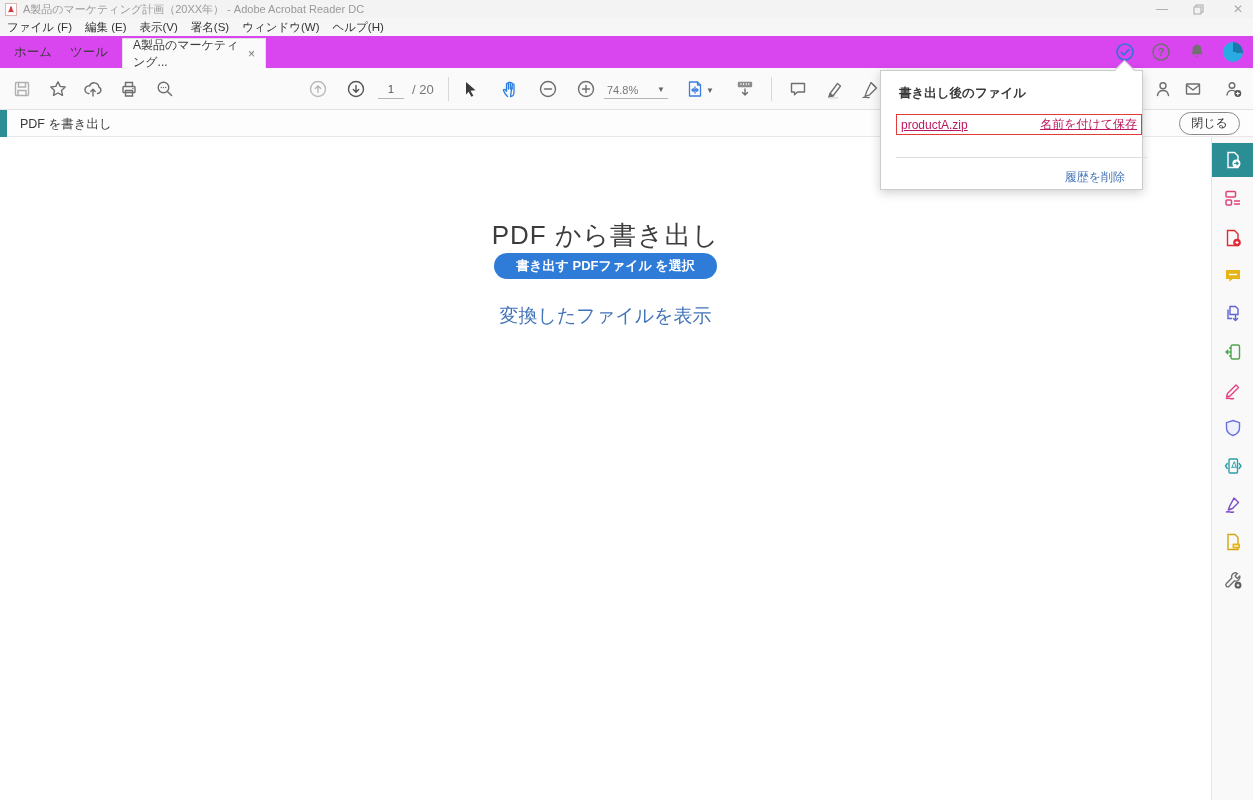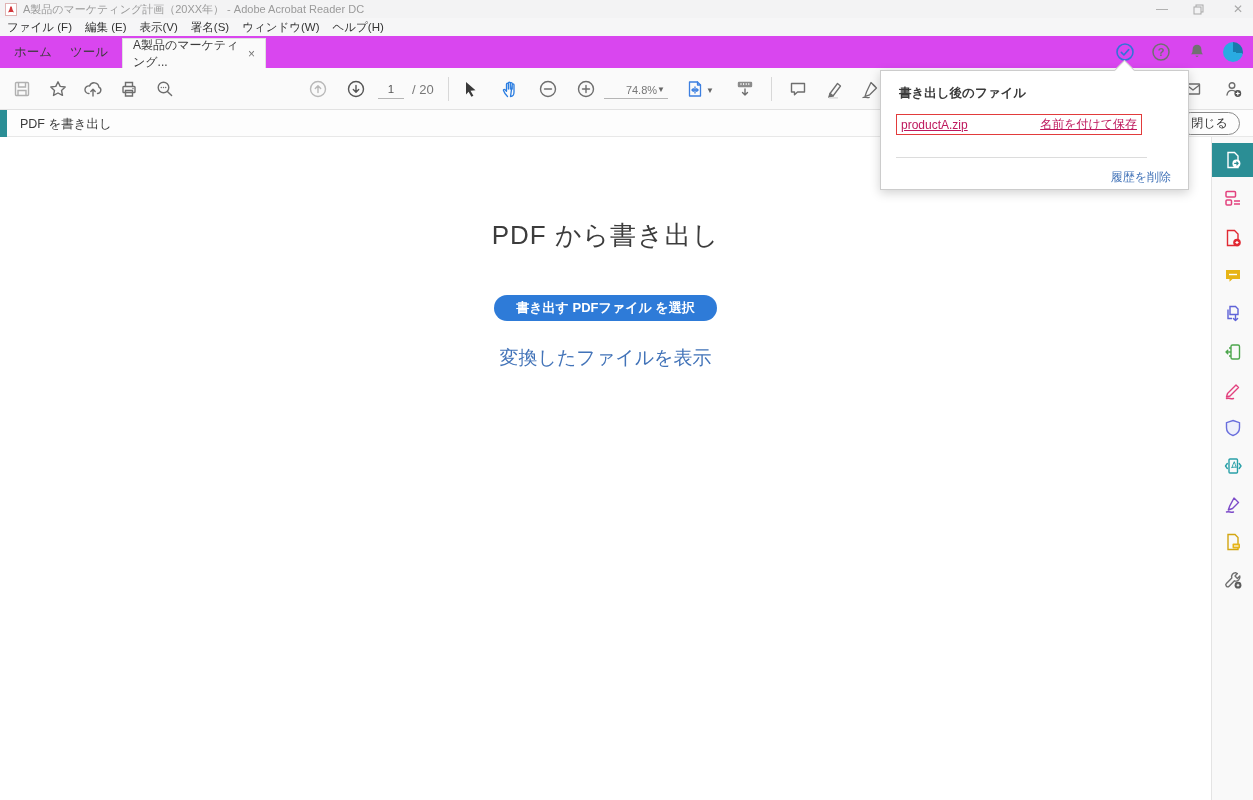--- a/index.html
+++ b/index.html
@@ -28,45 +28,45 @@
   .tabbar-icons { position:absolute; right:0; top:0; height:32px; display:flex; align-items:center; gap:16px; padding-right:10px; }
   .tb-circle-icon { width:20px; height:20px; }
   .avatar { width:20px; height:20px; border-radius:50%; background:conic-gradient(#187aac 0deg 100deg, #29abe2 100deg 360deg); }
 
   
   .toolbar { position:absolute; left:0; top:68px; width:1253px; height:42px; background:#fafafa; border-bottom:1px solid #e2e2e2; }
   .ticon { position:absolute; top:11px; width:20px; height:20px; color:#6e6e6e; }
   .tsep { position:absolute; top:9px; width:1px; height:24px; background:#d8d8d8; }
   .page-input { position:absolute; left:378px; top:13px; width:26px; height:18px; border-bottom:1px solid #b5b5b5; font-size:11.5px; color:#555; text-align:center; line-height:17px; }
   .page-total { position:absolute; left:412px; top:14px; font-size:13px; color:#777; }
-  .zoom-box { position:absolute; left:604px; top:13px; width:64px; height:18px; border-bottom:1px solid #b5b5b5; display:flex; align-items:center; justify-content:flex-end; padding:0 3px; }
+  .zoom-box { position:absolute; left:604px; top:13px; width:64px; height:18px; border-bottom:1px solid #b5b5b5; display:flex; align-items:center; justify-content:space-between; padding:0 3px; }
   .zoom-box .zv { font-size:11px; color:#777; }
   .caret { font-size:8px; color:#666; }
   .fit-caret { position:absolute; left:706px; top:18px; }
 
   
   .exportbar { position:absolute; left:0; top:110px; width:1253px; height:27px; background:#fdfdfd; border-bottom:1px solid #e8e8e8; }
   .exportbar .teal-mark { position:absolute; left:0; top:0; width:7px; height:27px; background:#2b8e95; }
   .exportbar .ex-title { position:absolute; left:20px; top:6px; font-size:12.5px; color:#3a3a3a; }
   .close-pill { position:absolute; right:13px; top:2px; width:61px; height:23px; border:1px solid #8a8a8a; border-radius:12px; background:#fdfdfd; font-size:12px; color:#333; display:flex; align-items:center; justify-content:center; cursor:pointer; }
 
   
   .content { position:absolute; left:0; top:138px; width:1211px; height:662px; background:#fff; text-align:center; }
   .main-heading { margin-top:80px; font-size:26px; font-weight:400; color:#3c3c3c; letter-spacing:1px; }
   .main-sub { margin-top:34px; font-size:21px; font-weight:400; color:#3c3c3c; }
-  .select-btn { margin-top:42px; display:inline-flex; align-items:center; justify-content:center; height:26px; padding:0 22px; border:none; border-radius:13px; background:#2e7bd8; color:#fff; font-size:13px; font-weight:bold; font-family:inherit; cursor:pointer; }
+  .select-btn { display:inline-flex; align-items:center; justify-content:center; height:26px; padding:0 22px; border:none; border-radius:13px; background:#2e7bd8; color:#fff; font-size:13px; font-weight:bold; font-family:inherit; cursor:pointer; }
   .view-link { display:block; margin-top:24px; font-size:19px; color:#4273b8; text-decoration:none; }
 
   
   .sidebar { position:absolute; left:1211px; top:137px; width:42px; height:663px; background:#f9f9f9; border-left:1px solid #e4e4e4; }
   .sb-item { position:absolute; left:0; width:42px; height:34px; display:flex; align-items:center; justify-content:center; cursor:pointer; }
   .sb-item.selected { background:#2b8e95; }
 
   
-  .popup { position:absolute; left:880px; top:70px; width:309px; height:120px; background:#fff; border:1px solid #cccccc; box-shadow:0 3px 10px rgba(0,0,0,.18); z-index:20; }
+  .popup { position:absolute; left:880px; top:70px; width:263px; height:120px; background:#fff; border:1px solid #cccccc; box-shadow:0 3px 10px rgba(0,0,0,.18); z-index:20; }
   .popup-pointer { position:absolute; left:236px; top:-8px; width:15px; height:15px; background:#fff; border-left:1px solid #cccccc; border-top:1px solid #cccccc; transform:rotate(45deg); }
   .popup-title { position:absolute; left:18px; top:14px; font-size:12.5px; font-weight:bold; color:#3a3a3a; }
   .popup-row { position:absolute; left:15px; top:43px; width:246px; height:21px; border:1px solid #e23b3b; display:flex; align-items:center; justify-content:space-between; padding:0 4px; }
   .popup-link { font-size:12px; color:#be185d; text-decoration:underline; }
   .popup-divider { position:absolute; left:15px; top:86px; width:251px; border-top:1px solid #dcdcdc; }
   .history-link { position:absolute; right:17px; top:98px; font-size:12px; color:#4273b8; text-decoration:none; }
 </style>
 </head>
 <body>
 

